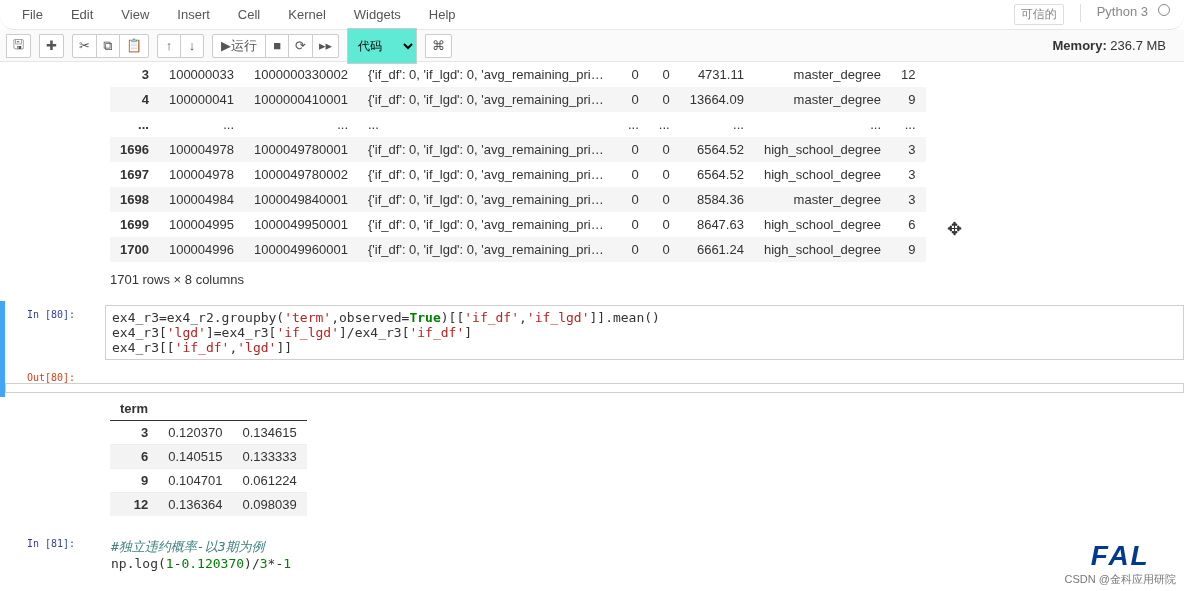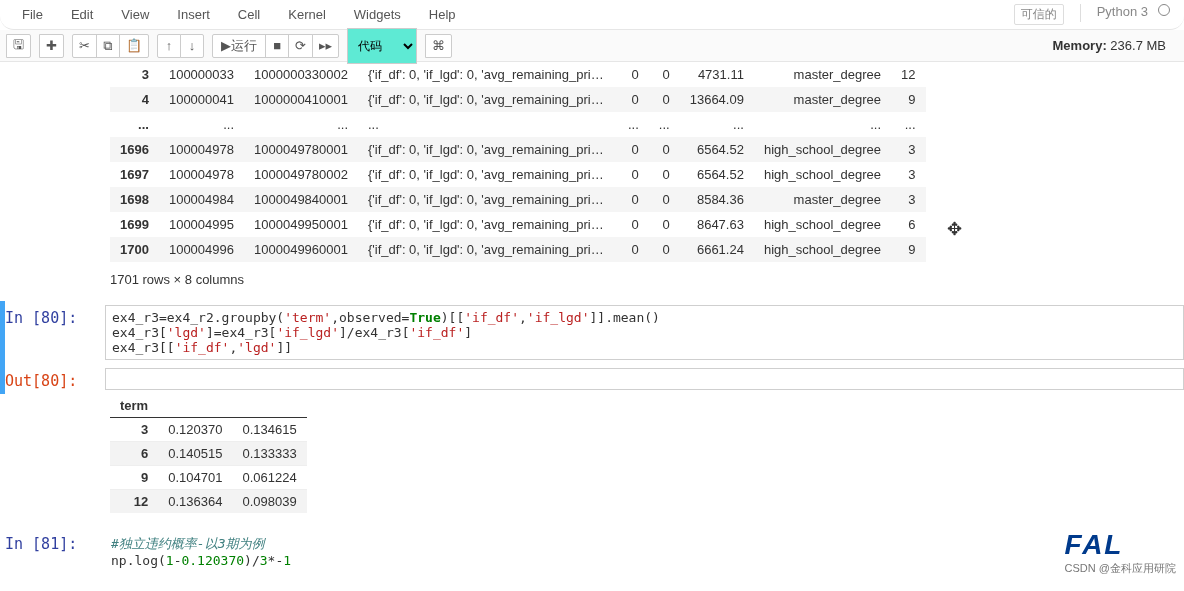--- a/index.html
+++ b/index.html
@@ -99,24 +99,24 @@
 
   .cell {
     display:flex;
     border-left: 5px solid transparent;
     padding: 4px 0;
   }
   .cell.active { border-left-color:#42A5F5; background:#fff; }
   .cell.active .cell-inner { border:1px solid #cfcfcf; }
   .prompt {
     width: 100px;
-    text-align: left;
+    text-align: center;
     padding: 4px 8px 0 0;
     font-family: monospace;
-    font-size: 15px;
+    font-size: 10px;
     color: #303F9F;
     flex-shrink:0;
   }
   .prompt.in { color:#303F9F; }
   .prompt.out { color:#D84315; }
   .cell-inner {
     flex:1;
     padding:4px 6px;
     font-family: monospace;
     font-size:13px;
@@ -136,21 +136,21 @@
   }
   table.df2 th, table.df2 td { padding:4px 10px; text-align:right; }
   table.df2 thead th { border-bottom:1px solid #111; font-weight:700; }
   table.df2 .row-hdr { font-weight:700; border:none; }
   table.df2 tbody tr:nth-child(even) td { background:#f3f3f3; }
   table.df2 tbody td.idx { font-weight:700; }
   table.df2 tbody tr td { border-top:1px solid #eee; }
   table.df2 tr.sep th { border-bottom:1px solid #333; }
 
   .watermark {
-    position:absolute; right:8px; bottom:15px; text-align:left;
+    position:absolute; right:8px; bottom:4px; text-align:center;
     color:#777; font-size:11px; pointer-events:none;
   }
   .watermark .fal { color:#003a8c; font-weight:800; font-size:28px; letter-spacing:2px; font-style:italic;}
   .cursor-icon {
     position:absolute; left:947px; top:218px; font-size:18px; color:#333; pointer-events:none;
   }
   .sep-vert { width:1px; height:18px; background:#ddd; margin:0 6px; }
 </style>
 </head>
 <body>
@@ -301,21 +301,21 @@
       </tbody>
   </table>
   <div class="df-shape">1701 rows × 8 columns</div>
 
   <div class="cell active">
     <div class="prompt in">In  [80]:</div>
     <div class="cell-inner code"><span>ex4_r3=ex4_r2.groupby(</span><span class="str">'term'</span><span>,observed=</span><span class="kw">True</span><span>)[[</span><span class="str">'if_df'</span><span>,</span><span class="str">'if_lgd'</span><span>]].mean()</span>
 <span>ex4_r3[</span><span class="str">'lgd'</span><span>]=ex4_r3[</span><span class="str">'if_lgd'</span><span>]/ex4_r3[</span><span class="str">'if_df'</span><span>]</span>
 <span>ex4_r3[[</span><span class="str">'if_df'</span><span>,</span><span class="str">'lgd'</span><span>]]</span></div>
   </div>
-  <div class="cell active" style="border-left-color:#42A5F5;">
+  <div class="cell active" style="border-left-color:#42A5F5;flex-direction:column;">
     <div class="prompt out">Out[80]:</div>
     <div class="cell-inner" style="white-space:normal;"></div>
   </div>
   <table class="df2">
     <thead>
       <tr class="sep">
         <th class="row-hdr" style="text-align:left;">term</th>
         <th></th>
           <th></th>
       </tr>

